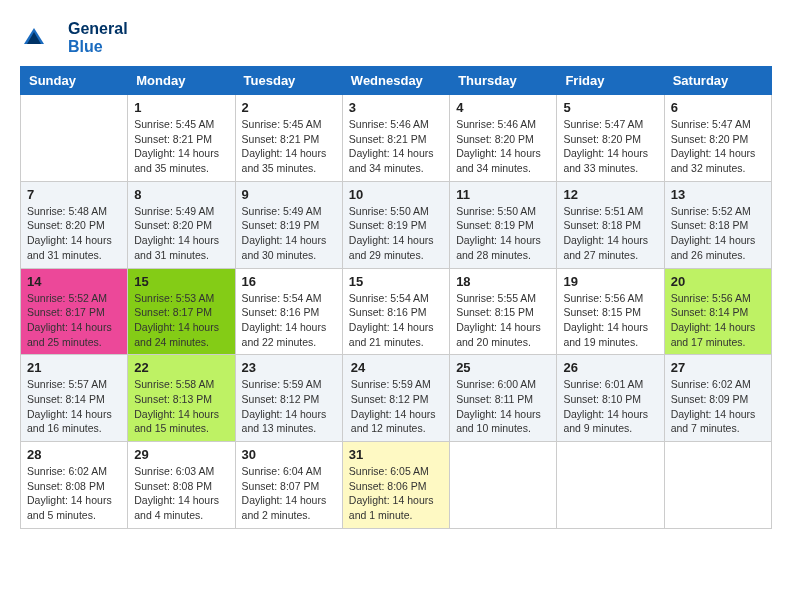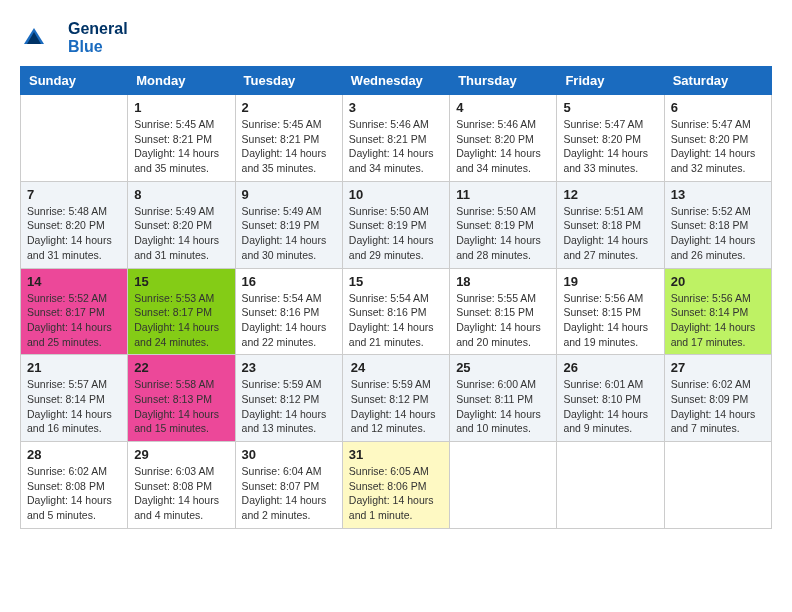--- a/index.html
+++ b/index.html
@@ -259,21 +259,21 @@
         </td>
       </tr>
       <tr>
         <td style="background: rgb(240, 244, 248);">
           <span class="day-number">21</span>
           <div class="day-info" style="white-space: pre-line;">Sunrise: 5:57 AM
 Sunset: 8:14 PM
 Daylight: 14 hours
 and 16 minutes.</div>
         </td>
-        <td style="background: #ec4899;">
+        <td style="background: #bef264;">
           <span class="day-number">22</span>
           <div class="day-info" style="white-space: pre-line;">Sunrise: 5:58 AM
 Sunset: 8:13 PM
 Daylight: 14 hours
 and 15 minutes.</div>
         </td>
         <td style="background: rgb(240, 244, 248);">
           <span class="day-number">23</span>
           <div class="day-info" style="white-space: pre-line;">Sunrise: 5:59 AM
 Sunset: 8:12 PM

